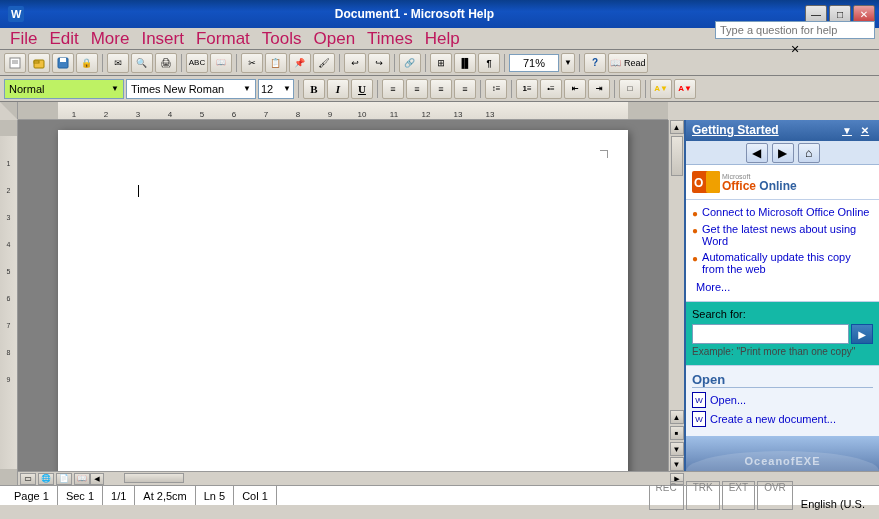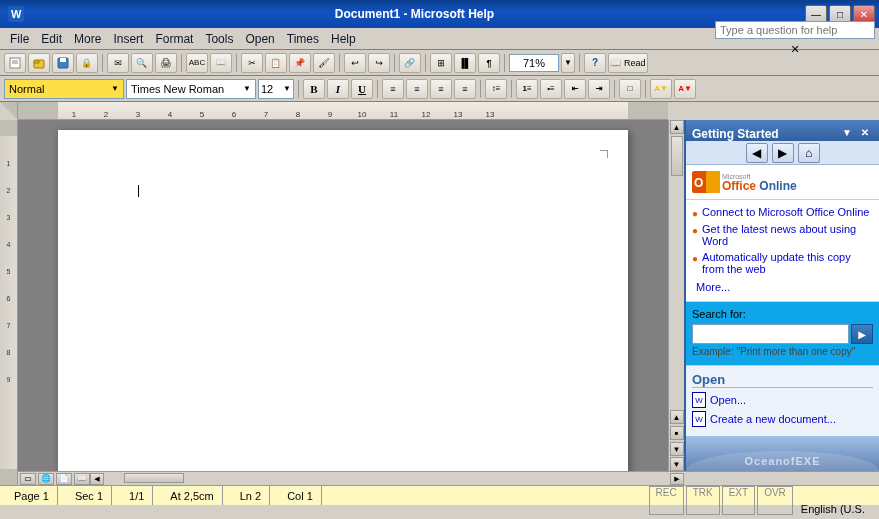--- a/index.html
+++ b/index.html
@@ -30,23 +30,23 @@
     
     .menu-bar {
       height: 22px;
       background: #d4d0c8;
       border-bottom: 1px solid #808080;
       display: flex; align-items: center;
       padding: 0 4px;
     }
     .menu-item {
       padding: 2px 6px;
-      font-size: 12px;
+      font-size: 17px;
       cursor: pointer;
-      color: #0f172a;
+      color: #be185d;
     }
     .menu-search-area {
       margin-left: auto;
       display: flex; align-items: center; gap: 4px; flex-direction: column;
     }
     .menu-search-box {
       width: 160px; height: 18px;
       border: 1px solid #7b9ebd;
       padding: 0 4px;
       font-size: 11px;
@@ -84,21 +84,21 @@
     .format-toolbar {
       height: 26px;
       background: #d4d0c8;
       border-bottom: 1px solid #808080;
       display: flex; align-items: center;
       padding: 0 4px; gap: 2px;
     }
     .style-box {
       width: 120px; height: 20px;
       border: 1px solid #7b9ebd;
-      background: #fde047;
+      background: #bef264;
       font-size: 11px;
       padding: 0 4px;
       display: flex; align-items: center; justify-content: space-between;
     }
     .font-box {
       width: 130px; height: 20px;
       border: 1px solid #7b9ebd;
       background: white;
       font-size: 11px;
       padding: 0 4px;
@@ -194,23 +194,23 @@
     .side-panel {
       width: 195px;
       background: #eef3fb;
       border-left: 2px solid #3060a0;
       display: flex; flex-direction: column;
     }
     .panel-header {
       height: 24px;
       background: linear-gradient(to bottom, #5080c0, #3060a0);
       color: white;
-      display: flex; align-items: flex-end; justify-content: space-between;
+      display: flex; align-items: center; justify-content: space-between;
       padding: 0 6px;
-      font-size: 12px; font-weight: bold;
+      font-size: 12px; font-weight: bold; text-decoration: underline;
     }
     .panel-header-btns { display: flex; gap: 2px; }
     .panel-hbtn {
       width: 16px; height: 16px;
       display: flex; align-items: center; justify-content: center;
       cursor: pointer; font-size: 10px; color: white;
     }
 
     
     .panel-nav {
@@ -242,21 +242,21 @@
     .panel-link {
       display: flex; align-items: flex-start; gap: 4px;
       margin-bottom: 4px;
       font-size: 11px; color: #0000cc;
       cursor: pointer;
     }
     .bullet { color: #e06000; font-size: 10px; margin-top: 2px; }
     .panel-more { font-size: 11px; color: #0000cc; padding: 2px 4px; cursor: pointer; }
 
     
-    .panel-search { padding: 6px; background: #0ea5e9; border-bottom: 1px solid #c0d0e8; }
+    .panel-search { padding: 6px; background: #14b8a6; border-bottom: 1px solid #c0d0e8; }
     .panel-search-label { font-size: 11px; margin-bottom: 4px; }
     .panel-search-row { display: flex; gap: 2px; }
     .panel-search-input {
       flex: 1; height: 20px;
       border: 1px solid #7b9ebd;
       font-size: 11px; padding: 0 4px;
     }
     .panel-search-btn {
       width: 22px; height: 20px;
       background: linear-gradient(to bottom, #4080c0, #2060a0);
@@ -301,24 +301,24 @@
     .wm-wave {
       position: absolute; bottom: 0; left: 0; right: 0;
       height: 20px;
       background: rgba(255,255,255,0.15);
       border-radius: 50% 50% 0 0 / 100% 100% 0 0;
     }
 
     
     .status-bar {
       height: 20px;
-      background: #fef9c3;
+      background: #ffffff;
       border-top: 1px solid #999;
-      display: flex; align-items: flex-start;
-      padding: 0 6px; gap: 9px;
+      display: flex; align-items: center;
+      padding: 0 6px; gap: 0;
       font-size: 11px;
     }
     .status-item {
       padding: 0 8px;
       border-right: 1px solid #999;
       height: 100%; display: flex; align-items: center;
     }
     .status-item:first-child { border-left: none; }
     .status-right { margin-left: auto; display: flex; gap: 0; }
     .status-badge {
@@ -636,21 +636,21 @@
       <div style="width:195px;"></div>
     </div>
   </div>
 </div>
 
 <div class="status-bar">
   <div class="status-item">Page 1</div>
   <div class="status-item">Sec 1</div>
   <div class="status-item">1/1</div>
   <div class="status-item">At 2,5cm</div>
-  <div class="status-item">Ln 2</div>
+  <div class="status-item">Ln 5</div>
   <div class="status-item">Col 1</div>
   <div class="status-right">
     <div class="status-badge">REC</div>
     <div class="status-badge">TRK</div>
     <div class="status-badge">EXT</div>
     <div class="status-badge">OVR</div>
     <div class="status-item" style="border:none;margin-top:17px;">English (U.S.</div>
   </div>
 </div>
 

